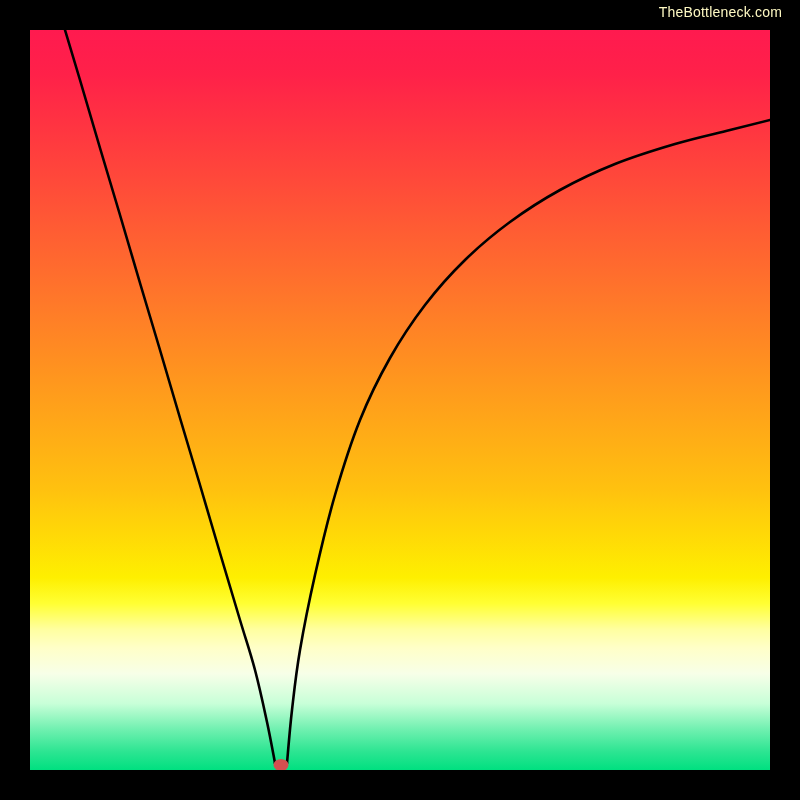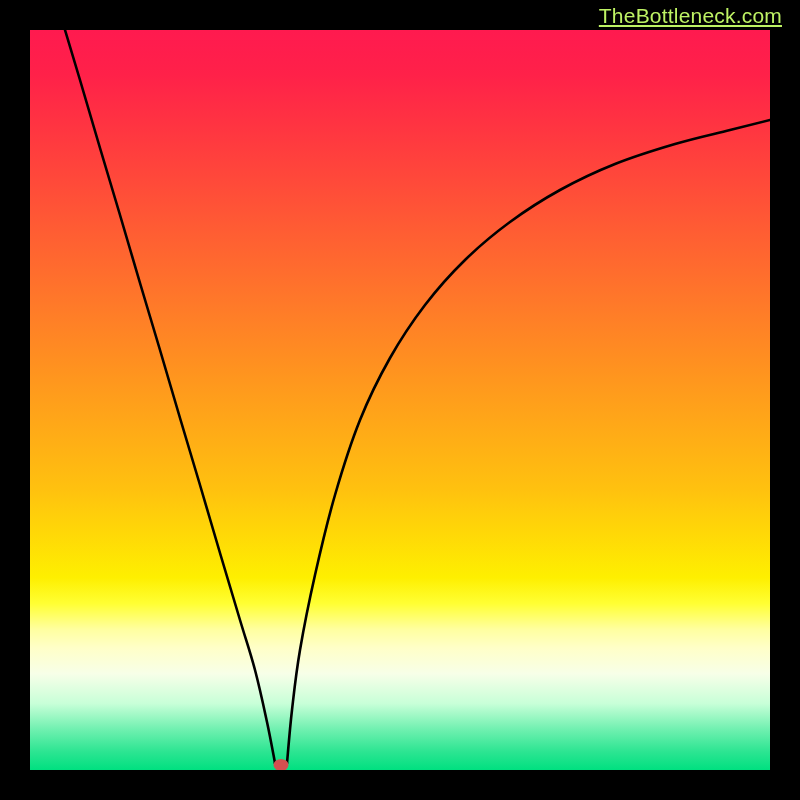--- a/index.html
+++ b/index.html
@@ -14,25 +14,24 @@
   .frame {
     position: relative;
     width: 800px;
     height: 800px;
     background: #000000;
   }
   .watermark {
     position: absolute;
     top: 4px;
     right: 18px;
-    color: #bef264;
-    font-size: 21px;
+    color: #fef9c3;
+    font-size: 14px;
     font-weight: 500;
     letter-spacing: 0.2px;
-    text-decoration: underline;
   }
   .plot-area {
     position: absolute;
     left: 30px;
     top: 30px;
     width: 740px;
     height: 740px;
     overflow: hidden;
   }
   .gradient {

